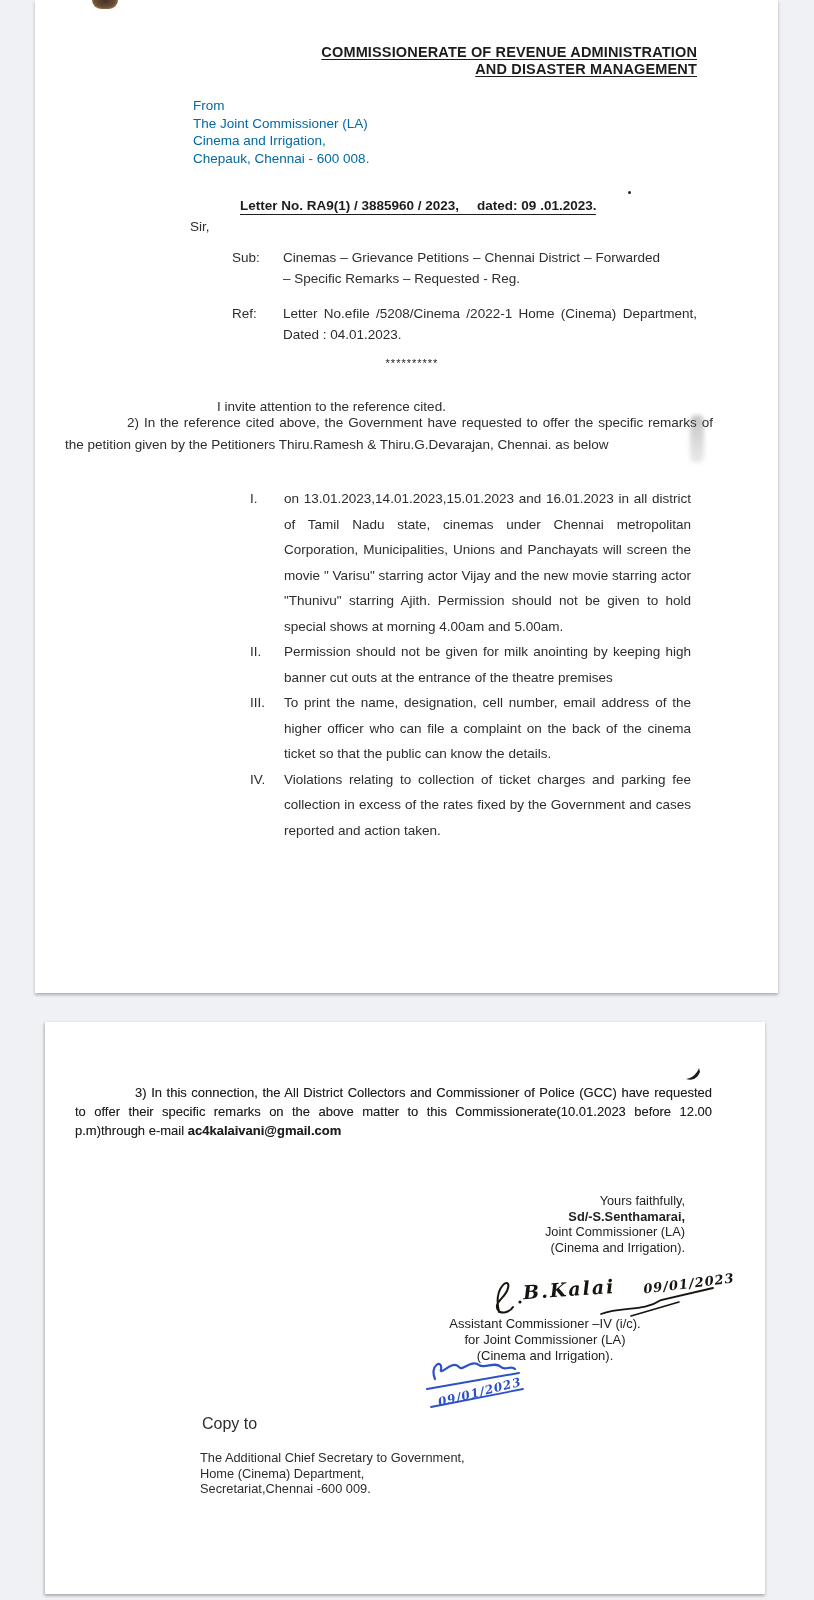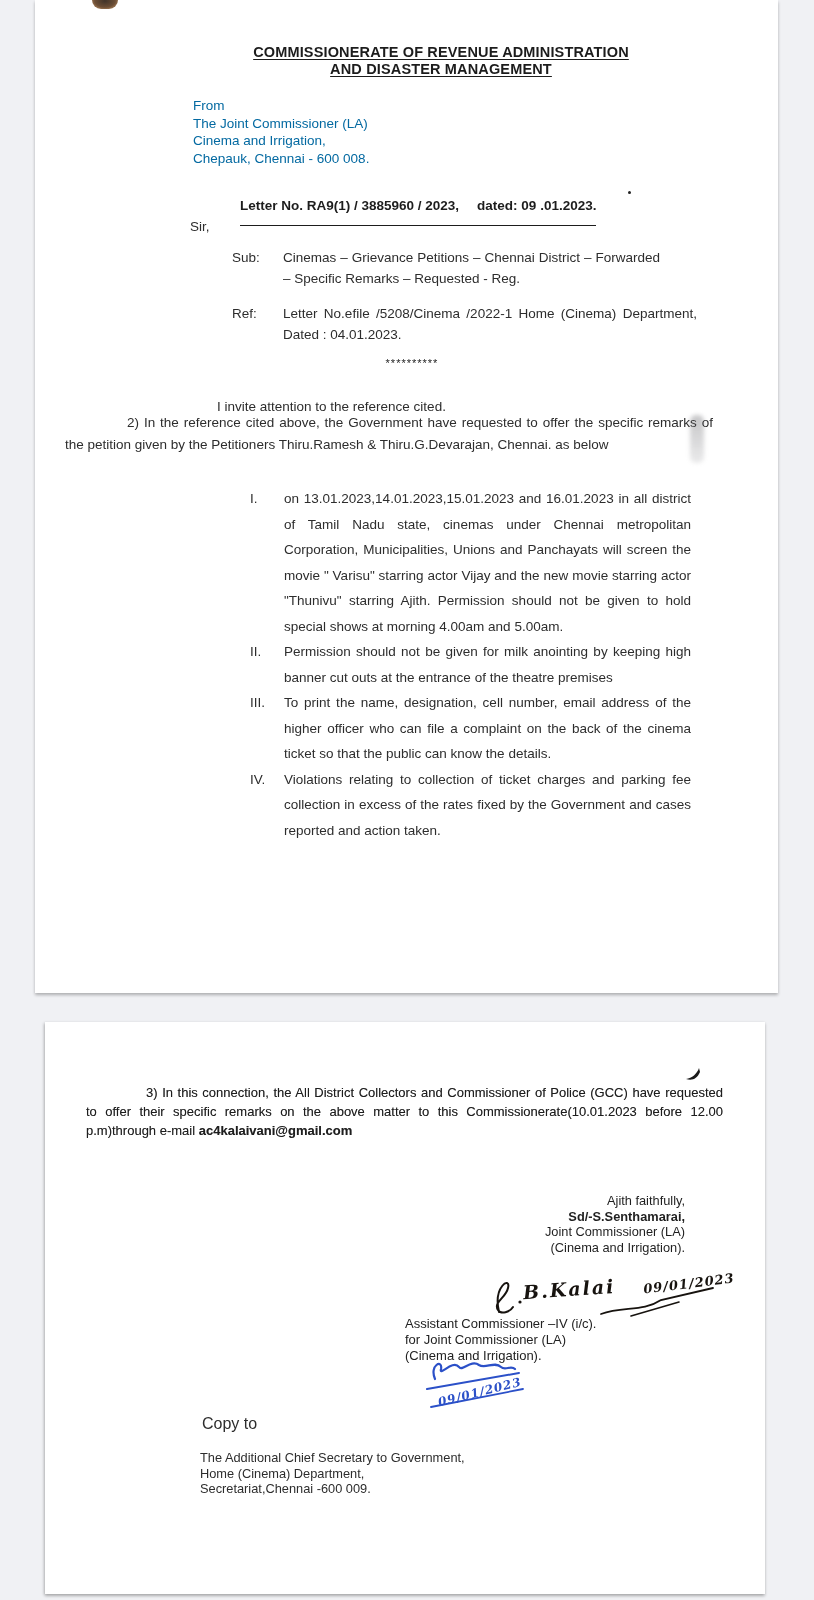--- a/index.html
+++ b/index.html
@@ -22,36 +22,36 @@
   .page2{
     left:45px;top:1022px;width:720px;height:572px;
     box-shadow:-1px 1px 3px rgba(0,0,0,0.18), 0 2px 3px rgba(0,0,0,0.2);
   }
   .abs{position:absolute;}
   .just{text-align:justify;}
   .bold{font-weight:700;}
 
   
   .doc-header{
-    left:156px;top:44px;width:500px;
-    text-align:center;font-weight:700;font-size:14.5px;line-height:17px;
+    left:162px;top:44px;width:500px;
+    text-align:right;font-weight:700;font-size:14.5px;line-height:17px;
     color:#1c1c1c;letter-spacing:.15px;
   }
   .doc-header .u{text-decoration:underline;text-underline-offset:2px;}
   .body-txt{font-size:13.5px;line-height:17.5px;color:#0369a1;}
   .from-block{left:158px;top:97px;}
   .to-block{left:420px;top:97px;}
   .to-item{display:flex;margin-left:40px;}
   .to-num{width:20px;flex:0 0 20px;}
   .to-cont{margin-left:60px;}
 
   .letter-line{
     left:205px;top:198px;
     font-weight:700;font-size:13.5px;color:#1d1d1d;
-    border-bottom:1.5px solid #1d1d1d;padding-bottom:12px;
+    border-bottom:1.5px solid #1d1d1d;padding-bottom:1px;
     display:inline-flex;gap:18px;white-space:nowrap;
   }
   .dot-mark{left:593px;top:191px;width:3px;height:3px;background:#222;border-radius:50%;}
   .salutation{left:155px;top:219px;font-size:13.5px;text-align:center;}
 
   .ref-row{display:flex;font-size:13.5px;line-height:21px;}
   .sub-row{left:197px;top:247px;width:465px;}
   .ref-row .lbl{flex:0 0 51px;}
   .sub-row .txt{width:377px;}
   .ref-row2{left:197px;top:303px;width:470px;}
@@ -76,30 +76,30 @@
   .smudge-right{
     left:655px;top:415px;width:14px;height:48px;
     background:linear-gradient(180deg, rgba(90,90,95,.35), rgba(120,120,125,.15));
     filter:blur(2px);border-radius:6px;
   }
 
   
   .para3{
     left:30px;top:62px;width:637px;
     font-size:13px;line-height:18.8px;text-indent:60px;
-    color:#1e1e1e;text-shadow:0 0 .3px rgba(0,0,0,.4);margin-left:11px;
+    color:#1e1e1e;text-shadow:0 0 .3px rgba(0,0,0,.4);
   }
   .para3 .email{font-weight:700;}
   .closing{
     left:360px;top:171px;width:280px;
     text-align:right;font-size:12.8px;line-height:15.6px;color:#1f1f1f;
   }
   .officer{
     left:360px;top:294px;width:280px;
-    text-align:left;font-size:13px;line-height:16.2px;color:#222;
+    text-align:center;font-size:13px;line-height:16.2px;color:#222;
   }
   .copyto{left:157px;top:394px;font-size:16px;line-height:15.5px;}
   .address{left:155px;top:428px;font-size:12.8px;line-height:15.5px;}
 
   .sig-black{left:438px;top:250px;width:266px;height:52px;}
   .sig-black .name{
     position:absolute;left:40px;top:6px;
     font-family:"DejaVu Serif",serif;font-style:italic;font-weight:700;
     font-size:19px;color:#17130f;transform:rotate(-4deg);letter-spacing:2px;
     white-space:nowrap;
@@ -192,21 +192,21 @@
       <path d="M16 2 C14 8, 9 12, 3 13 C9 15, 14 13, 17 6 Z" fill="#1b1b1b"></path>
     </svg>
   </div>
 
   <div class="abs para3 just">
     <span>3) In this connection, the All District Collectors and Commissioner of Police (GCC) have requested to offer their specific remarks on the above matter to this Commissionerate(10.01.2023 before 12.00 p.m)through e-mail</span>
     <span class="email">ac4kalaivani@gmail.com</span>
   </div>
 
   <div class="abs closing">
-    <div>Ajith faithfully,</div>
+    <div>Yours faithfully,</div>
     <div class="bold">Sd/-S.Senthamarai,</div>
     <div>Joint Commissioner (LA)</div>
     <div>(Cinema and Irrigation).</div>
   </div>
 
   <div class="abs sig-black">
     <svg width="266" height="52" viewBox="0 0 266 52" style="position:absolute;left:0;top:0;">
       <path d="M16 40 C10 14, 28 4, 25 16 C23 26, 10 30, 15 38 C18 43, 27 40, 30 35" fill="none" stroke="#17130f" stroke-width="2" stroke-linecap="round"></path>
       <circle cx="37" cy="30" r="1.6" fill="#17130f"></circle>
       <path d="M118 42 C140 34, 160 40, 178 28 L230 16" fill="none" stroke="#17130f" stroke-width="1.8" stroke-linecap="round"></path>

